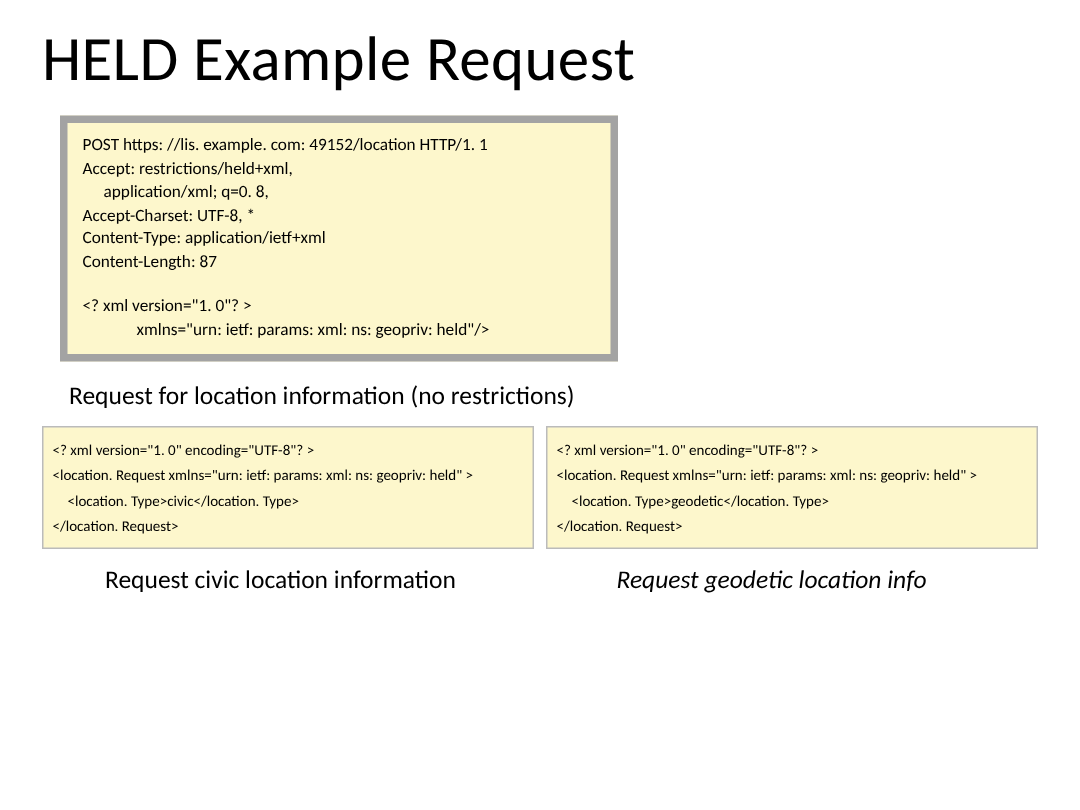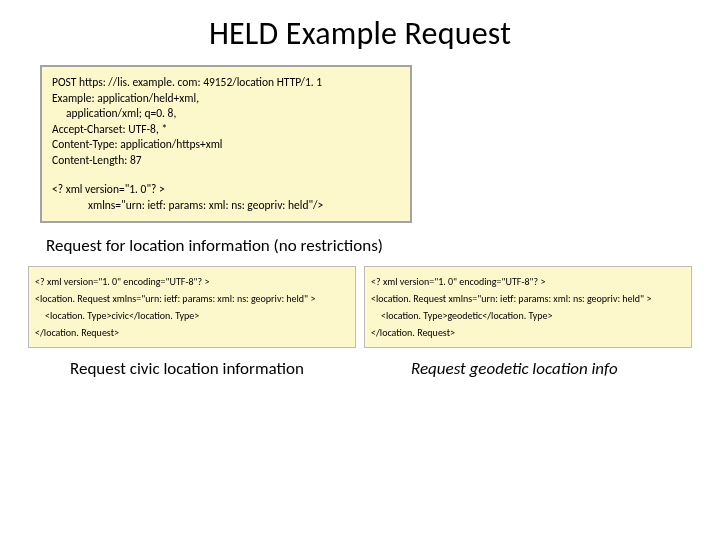--- a/index.html
+++ b/index.html
@@ -10,29 +10,29 @@
     font-family: Calibri, Arial, sans-serif;
     color: #000;
     overflow: hidden;
   }
   .slide {
     width: 100%;
     height: 100%;
     padding: 14px 28px 10px 28px;
   }
   .title {
-    font-size: 32px;
+    font-size: 42px;
     font-weight: 400;
-    text-align: center;
+    text-align: left;
     margin-bottom: 12px;
     letter-spacing: 0.2px;
   }
   .codebox1 {
     background: #fdf7cc;
-    border: 2px solid #a3a3a3;
+    border: 5px solid #a3a3a3;
     width: 372px;
     margin-left: 12px;
     padding: 8px 10px 8px 10px;
     font-size: 11.5px;
     line-height: 1.35;
   }
   .codebox1 .indent1 { padding-left: 14px; }
   .codebox1 .indent2 { padding-left: 36px; }
   .codebox1 .gap { height: 14px; }
   .subtitle1 {
@@ -71,24 +71,24 @@
   }
 </style>
 </head>
 <body>
 
 <div class="slide">
   <div class="title">HELD Example Request</div>
 
   <div class="codebox1">
     <div>POST https: //lis. example. com: 49152/location HTTP/1. 1</div>
-    <div>Example: application/held+xml,</div>
+    <div>Accept: restrictions/held+xml,</div>
     <div class="indent1">application/xml; q=0. 8,</div>
     <div>Accept-Charset: UTF-8, *</div>
-    <div>Content-Type: application/https+xml</div>
+    <div>Content-Type: application/ietf+xml</div>
     <div>Content-Length: 87</div>
     <div class="gap"></div>
     <div>&lt;? xml version="1. 0"? &gt;</div>
     <div class="indent2">xmlns="urn: ietf: params: xml: ns: geopriv: held"/&gt;</div>
   </div>
 
   <div class="subtitle1">Request for location information (no restrictions)</div>
 
   <div class="two-col">
     <div class="codebox2">

